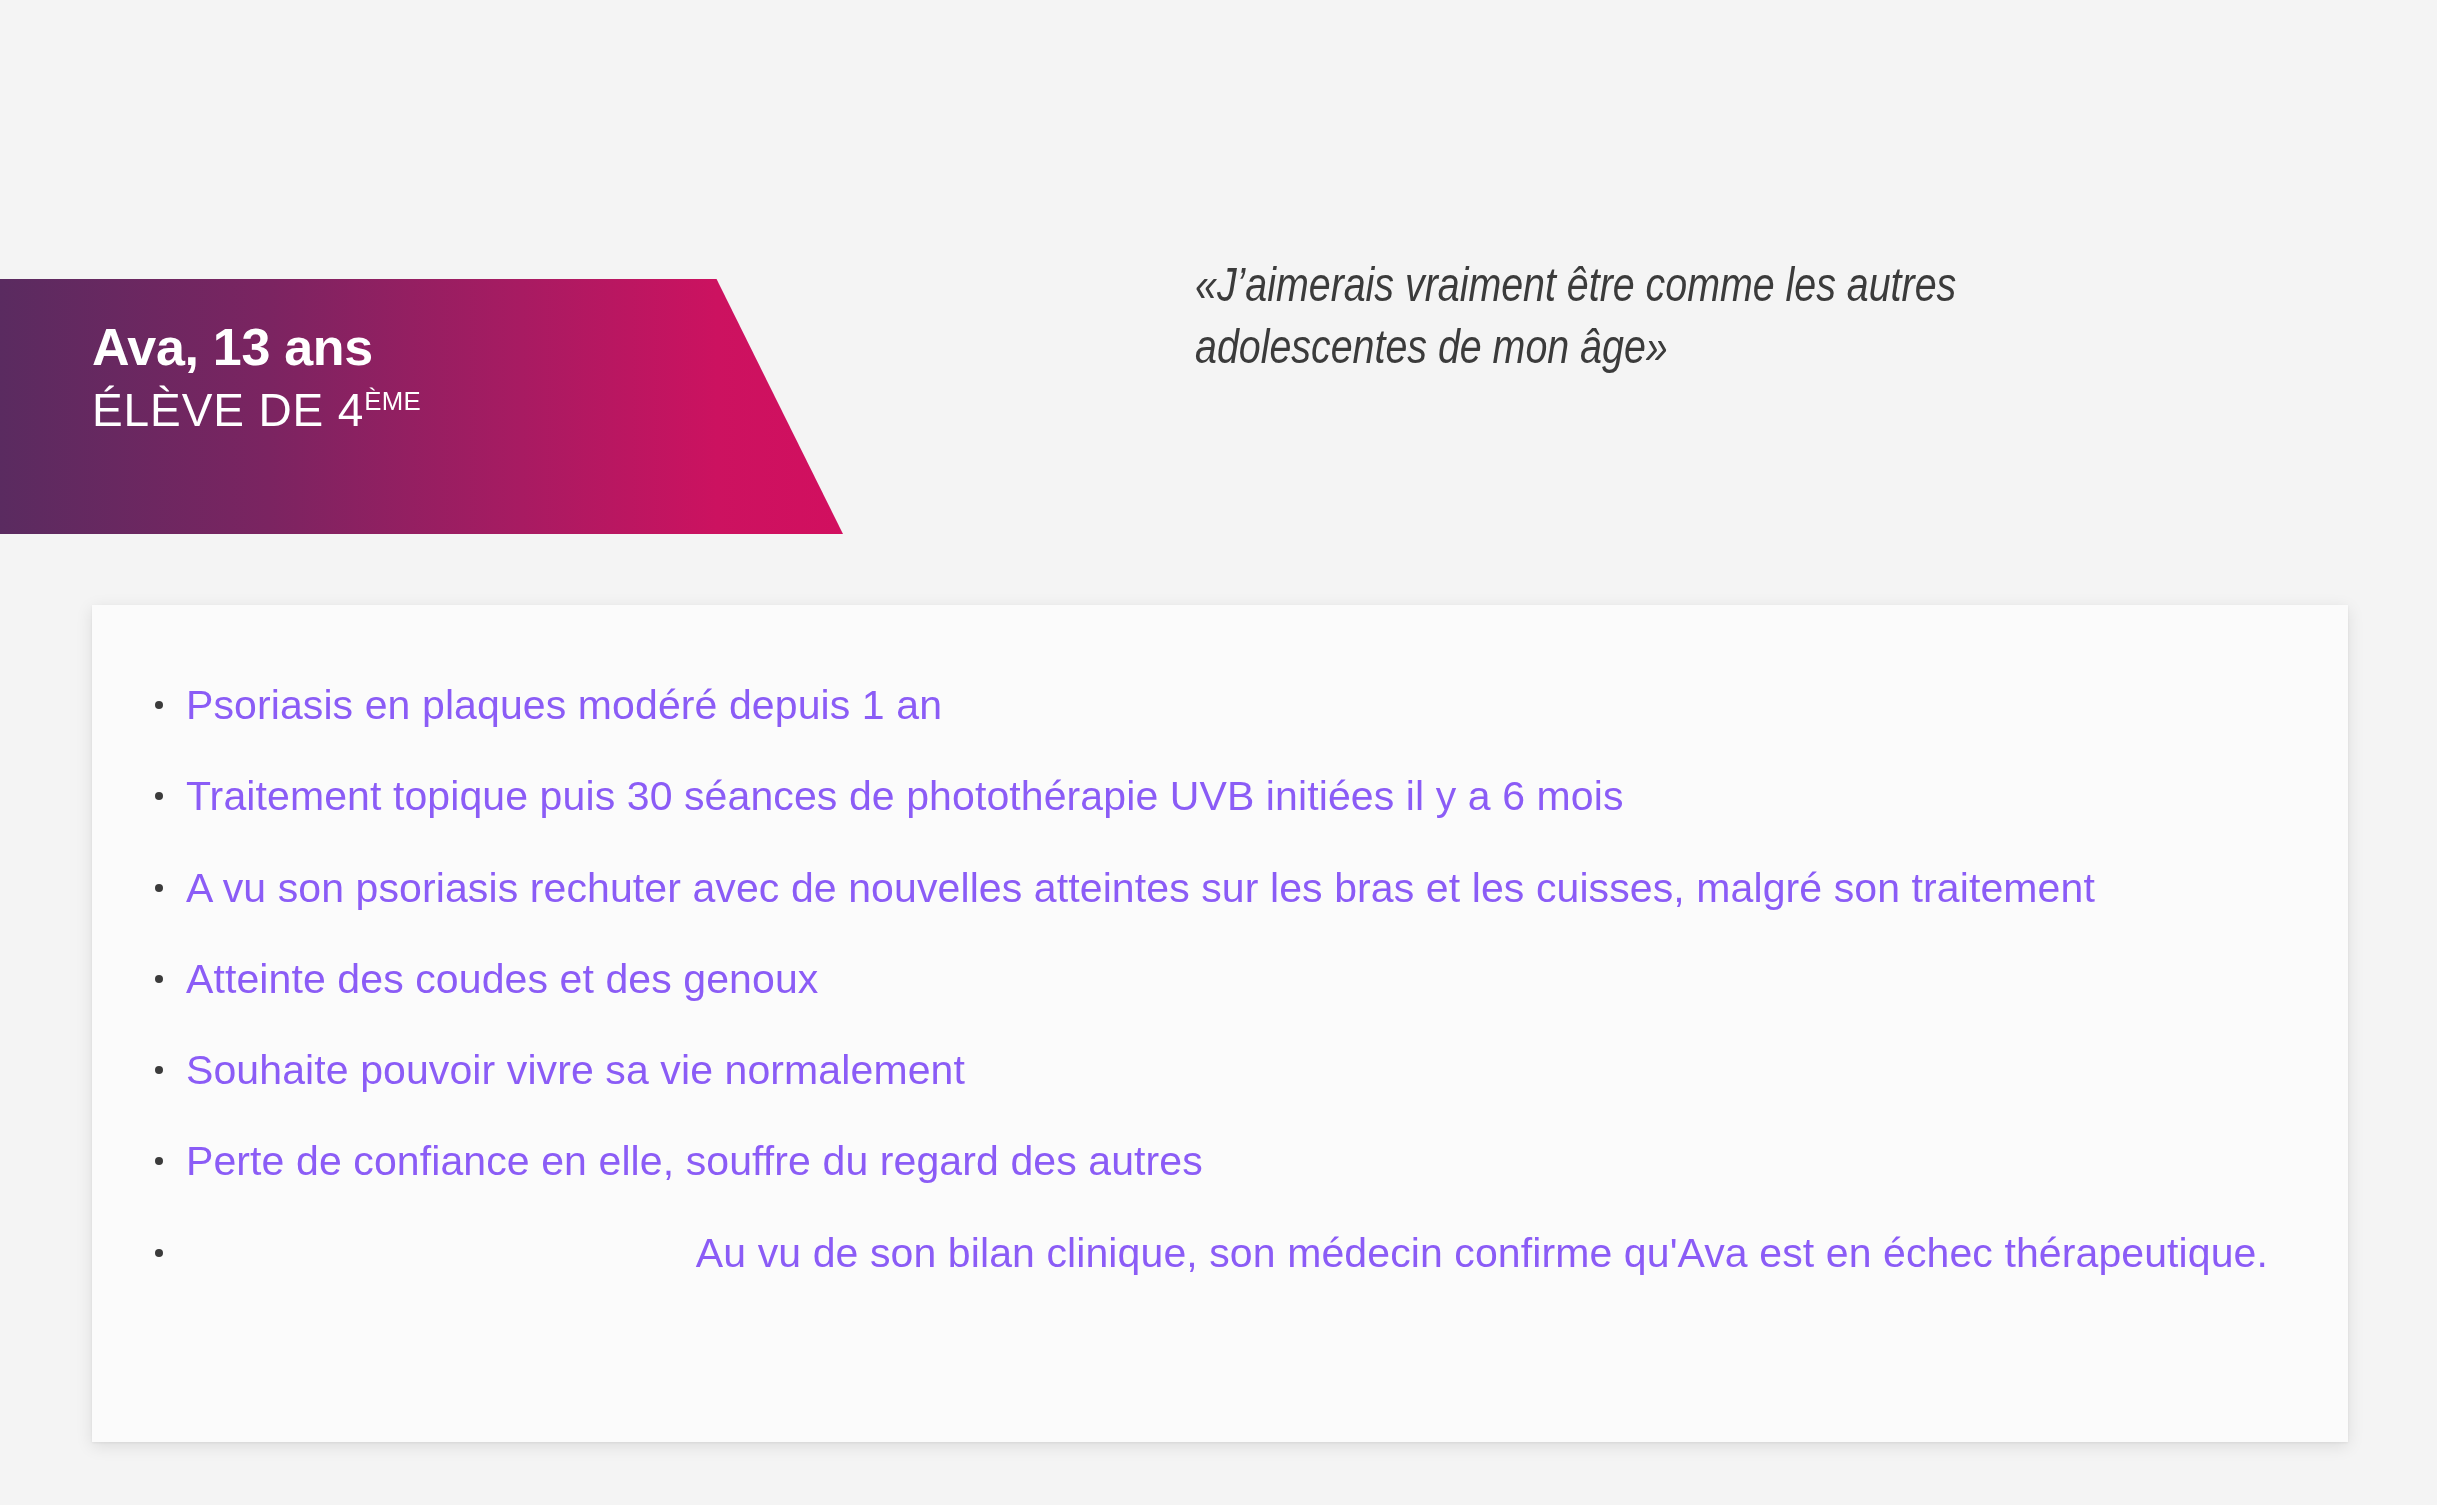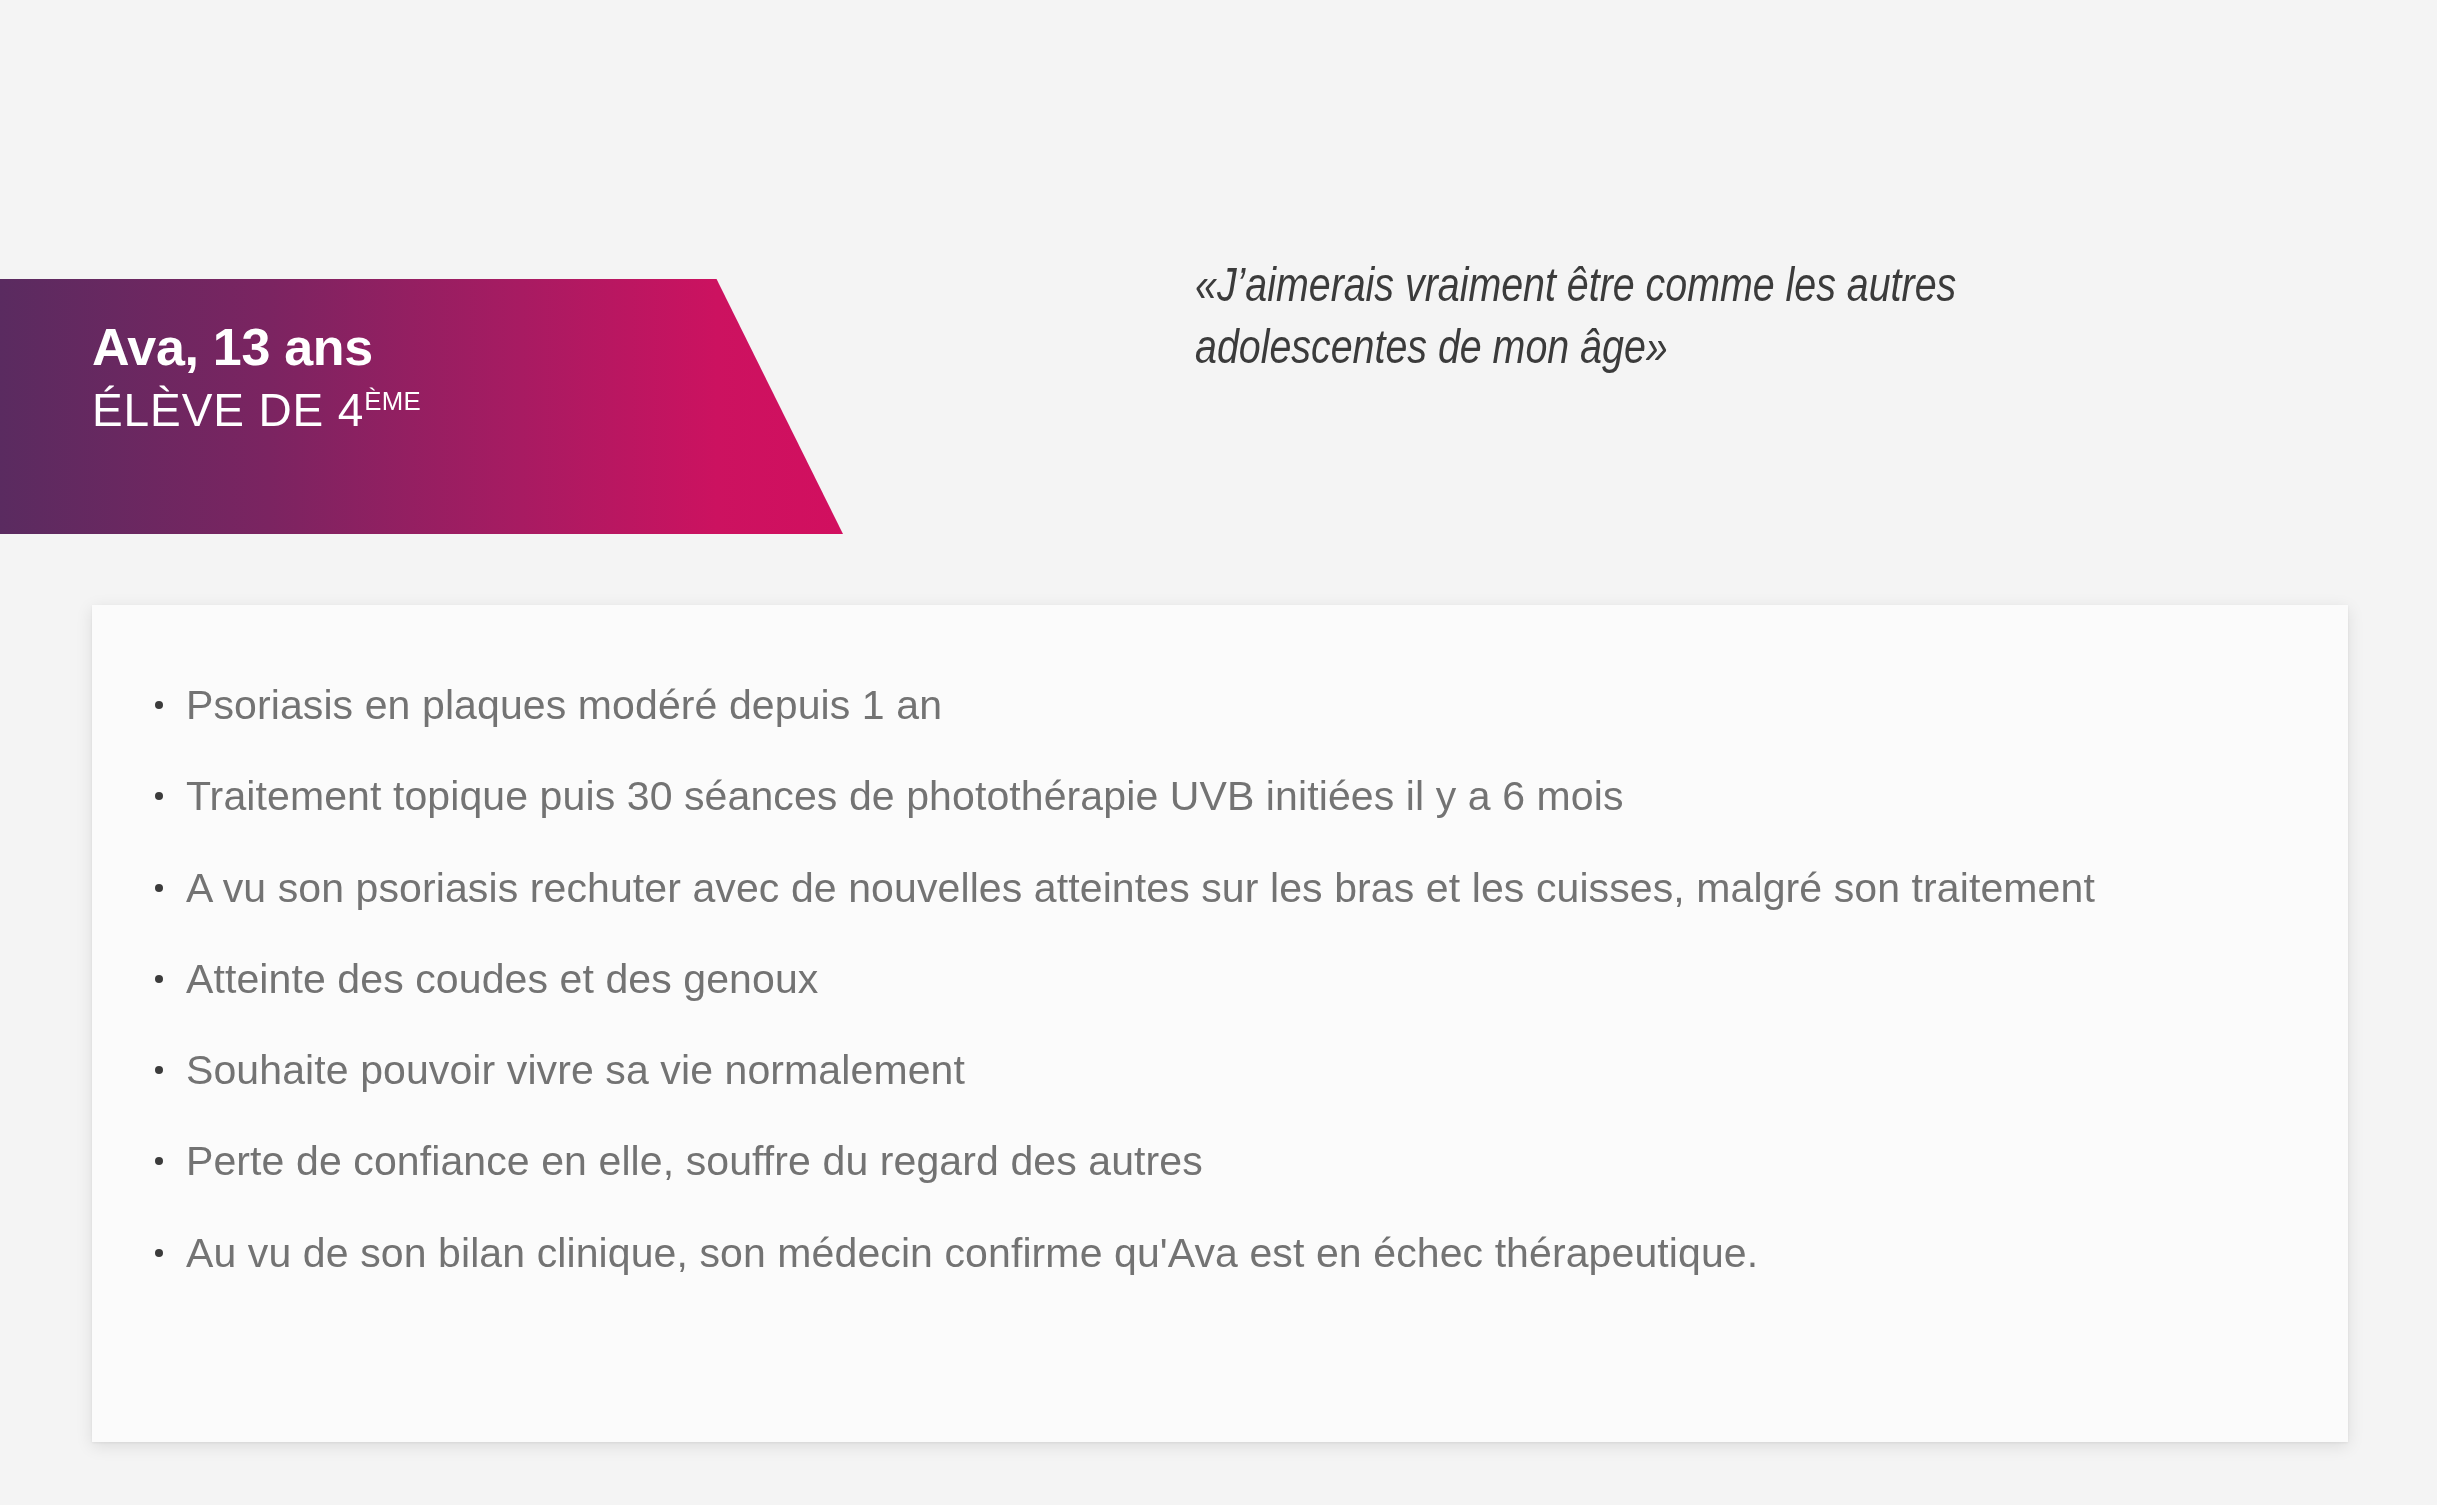--- a/index.html
+++ b/index.html
@@ -95,25 +95,25 @@
     margin: 0;
     padding: 0;
   }
   #bullet-list li {
     position: relative;
     padding-left: 57px;
     margin-bottom: 38px;
     font-size: 41px;
     font-weight: 400;
     line-height: 1.30;
-    color: #737373;
+    color: #8b5cf6;
     font-family: "Liberation Sans Narrow", "Liberation Sans", sans-serif;
     letter-spacing: 0.1px;
   }
-  #bullet-list li:last-child { margin-bottom: 0; }
+  #bullet-list li:last-child { margin-bottom: 0; text-align: right; }
   #bullet-list li::before {
     content: "";
     position: absolute;
     left: 26px;
     top: 22px;
     width: 8px;
     height: 8px;
     border-radius: 50%;
     background: #3b3b3b;
   }

